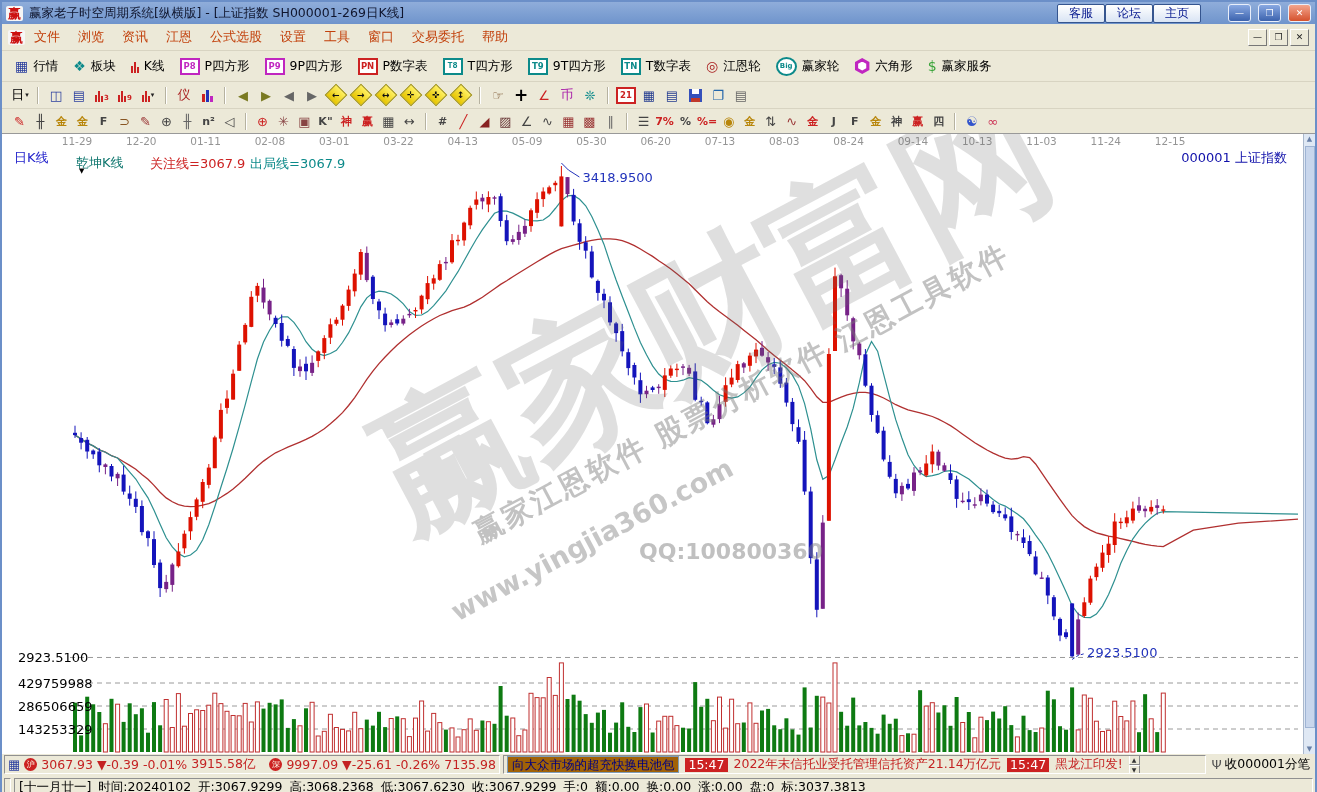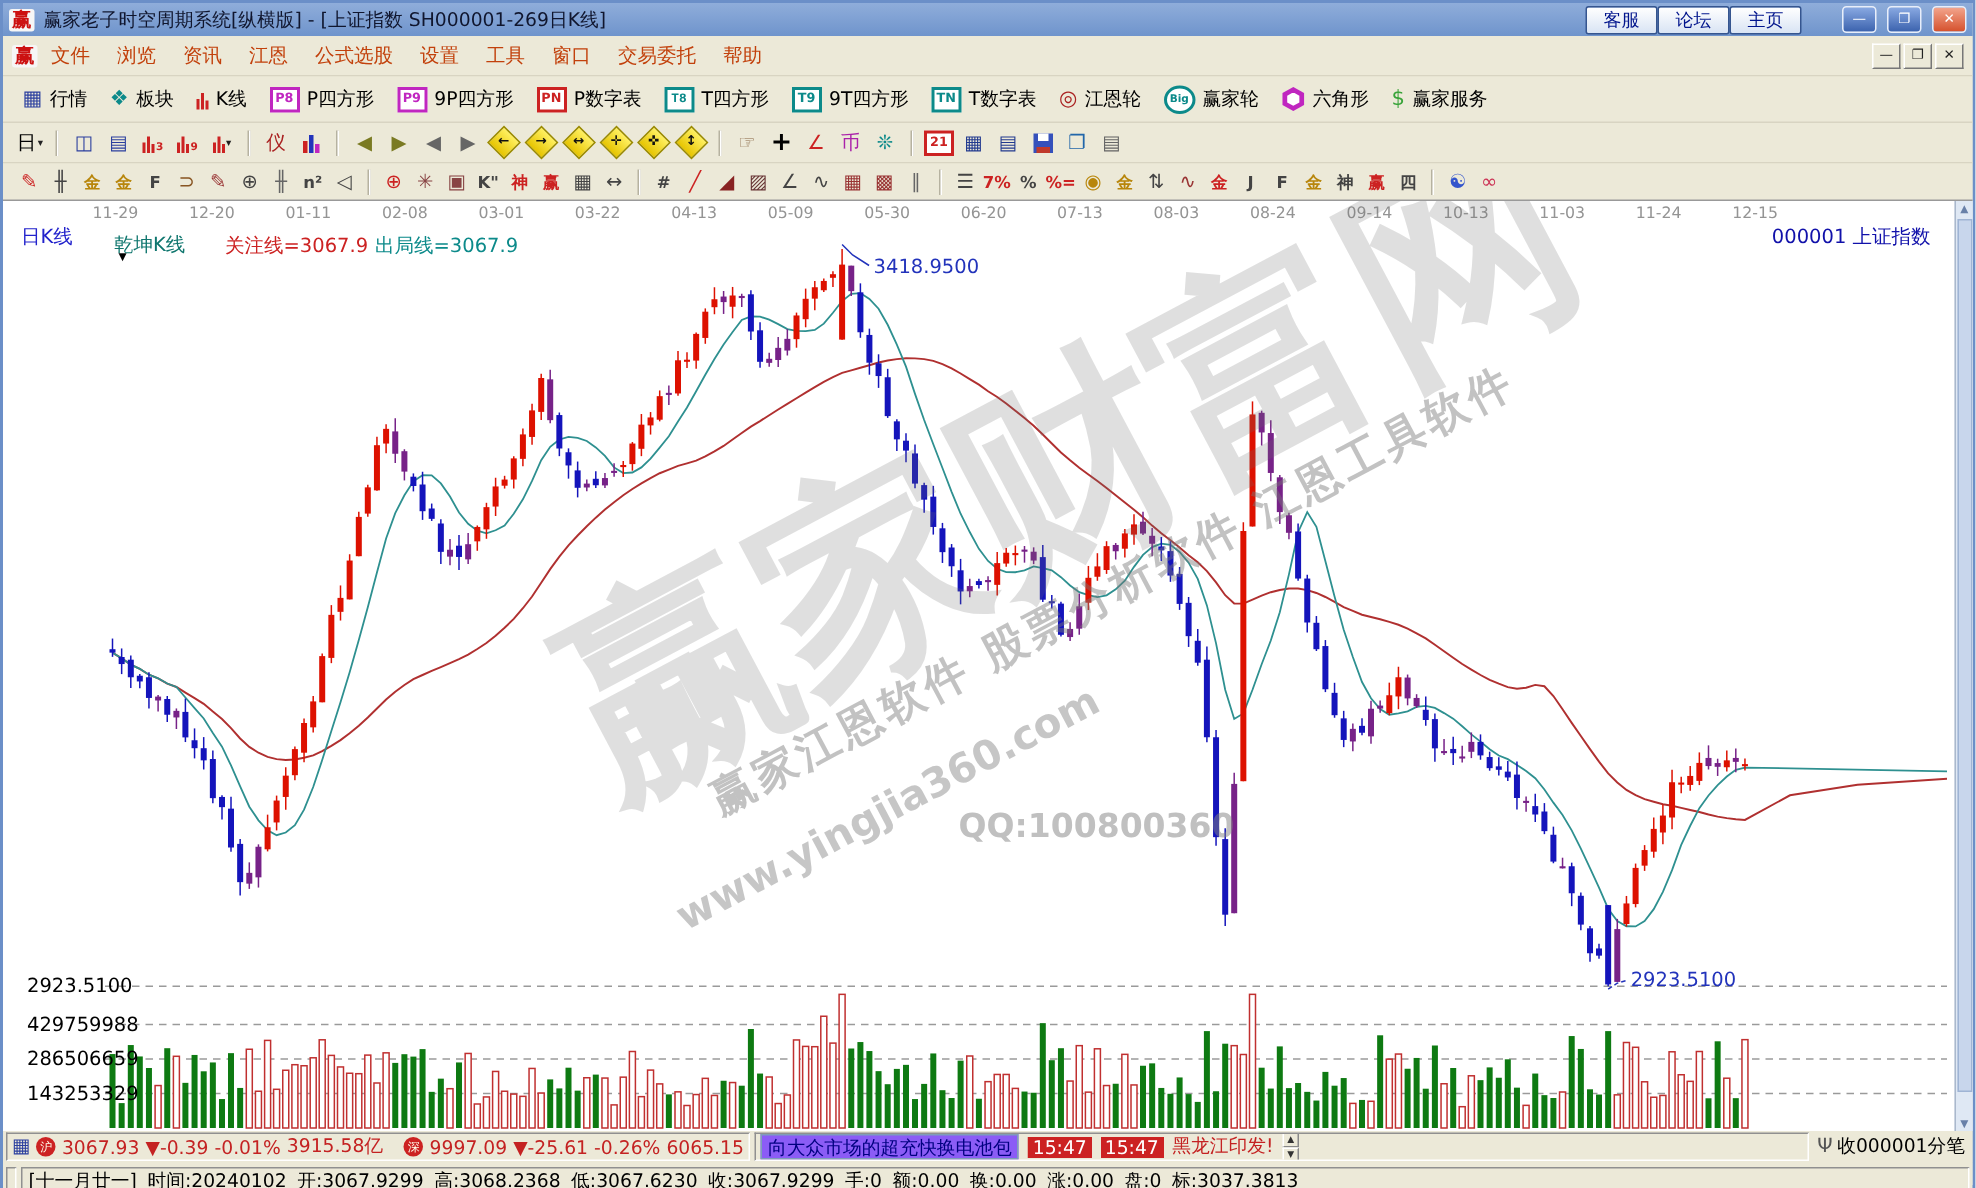--- a/index.html
+++ b/index.html
@@ -52,21 +52,21 @@
   .wm{position:absolute;z-index:2;pointer-events:none;white-space:nowrap;font-weight:bold;}
   .scrollbar{position:absolute;right:0;top:0;width:11px;height:100%;background:#dfe8f4;border-left:1px solid #aab8cc;z-index:4;}
   .scrollbar span{display:block;width:100%;text-align:center;font-size:7px;color:#6880a8;line-height:10px;}
   .sb-thumb{position:absolute;left:1px;top:12px;width:8px;height:580px;background:#c8d6ec;border:1px solid #9fb4d4;}
   
   .tickerbar{height:21px;flex:0 0 21px;background:#ece9d8;display:flex;align-items:center;font-size:12.5px;gap:3px;padding:0 2px;overflow:hidden;}
   .sunk{border:1px solid;border-color:#909090 #ffffff #ffffff #909090;display:flex;align-items:center;gap:4px;padding:0 3px;height:17px;}
   .red{color:#c42222;}
   .circ{width:13px;height:13px;border-radius:50%;background:#cc2222;color:#ffe;font-size:8px;display:flex;align-items:center;justify-content:center;flex:0 0 13px;}
   .grid-ic{color:#2b3f9e;font-size:13px;}
-  .headline-box{border:1px solid #7f9db9;background:#8b5cf6;color:#000080;padding:0 4px;height:15px;line-height:15px;white-space:nowrap;text-align:right;}
+  .headline-box{border:1px solid #7f9db9;background:#a16207;color:#000080;padding:0 4px;height:15px;line-height:15px;white-space:nowrap;text-align:right;}
   .timechip{background:#cc2222;color:#fff;padding:0 3px;height:14px;line-height:14px;white-space:nowrap;}
   .newstext{color:#c42222;white-space:nowrap;}
   .spinner{display:flex;flex-direction:column;width:11px;flex:0 0 11px;}
   .spinner b{height:8px;font-size:6px;line-height:8px;text-align:center;color:#333;background:#ece9d8;border:1px solid;border-color:#fff #888 #888 #fff;}
   .antenna{color:#555;font-size:13px;}
   .feed-label{color:#000;white-space:nowrap;}
   .newswrap{flex:1;overflow:hidden;gap:6px;}
   .statusbar{height:23px;flex:0 0 23px;background:#ece9d8;display:flex;align-items:center;font-size:12.5px;padding:1px 2px;gap:3px;color:#000;}
   .grip{width:5px;height:17px;border:1px solid;border-color:#909090 #fff #fff #909090;}
   .status-text{flex:1;display:flex;gap:7px;align-items:center;height:17px;padding:0 4px;white-space:nowrap;overflow:hidden;}
@@ -955,26 +955,27 @@
       <span class="circ">沪</span>
       <span class="red">3067.93</span>
       <span class="red">▼-0.39</span>
       <span class="red">-0.01%</span>
       <span class="red">3915.58亿</span>
       <span style="width:6px;"></span>
       <span class="circ">深</span>
       <span class="red">9997.09</span>
       <span class="red">▼-25.61</span>
       <span class="red">-0.26%</span>
-      <span class="red">6065.15</span>
+      <span class="red">7135.98</span>
     </div>
     <div class="sunk newswrap">
       <span class="headline-box">向大众市场的超充快换电池包</span>
       <span id="news-items" style="display:flex;gap:6px;align-items:center;overflow:hidden;">
           <span class="timechip">15:47</span>
+          <span class="newstext">2022年末信托业受托管理信托资产21.14万亿元</span>
           <span class="timechip">15:47</span>
           <span class="newstext">黑龙江印发!</span>
         </span>
       <span class="spinner">
           <b>▲</b>
           <b>▼</b>
         </span>
     </div>
     <div style="display:flex;align-items:center;gap:3px;padding:0 3px;">
       <span class="antenna">Ψ</span>

